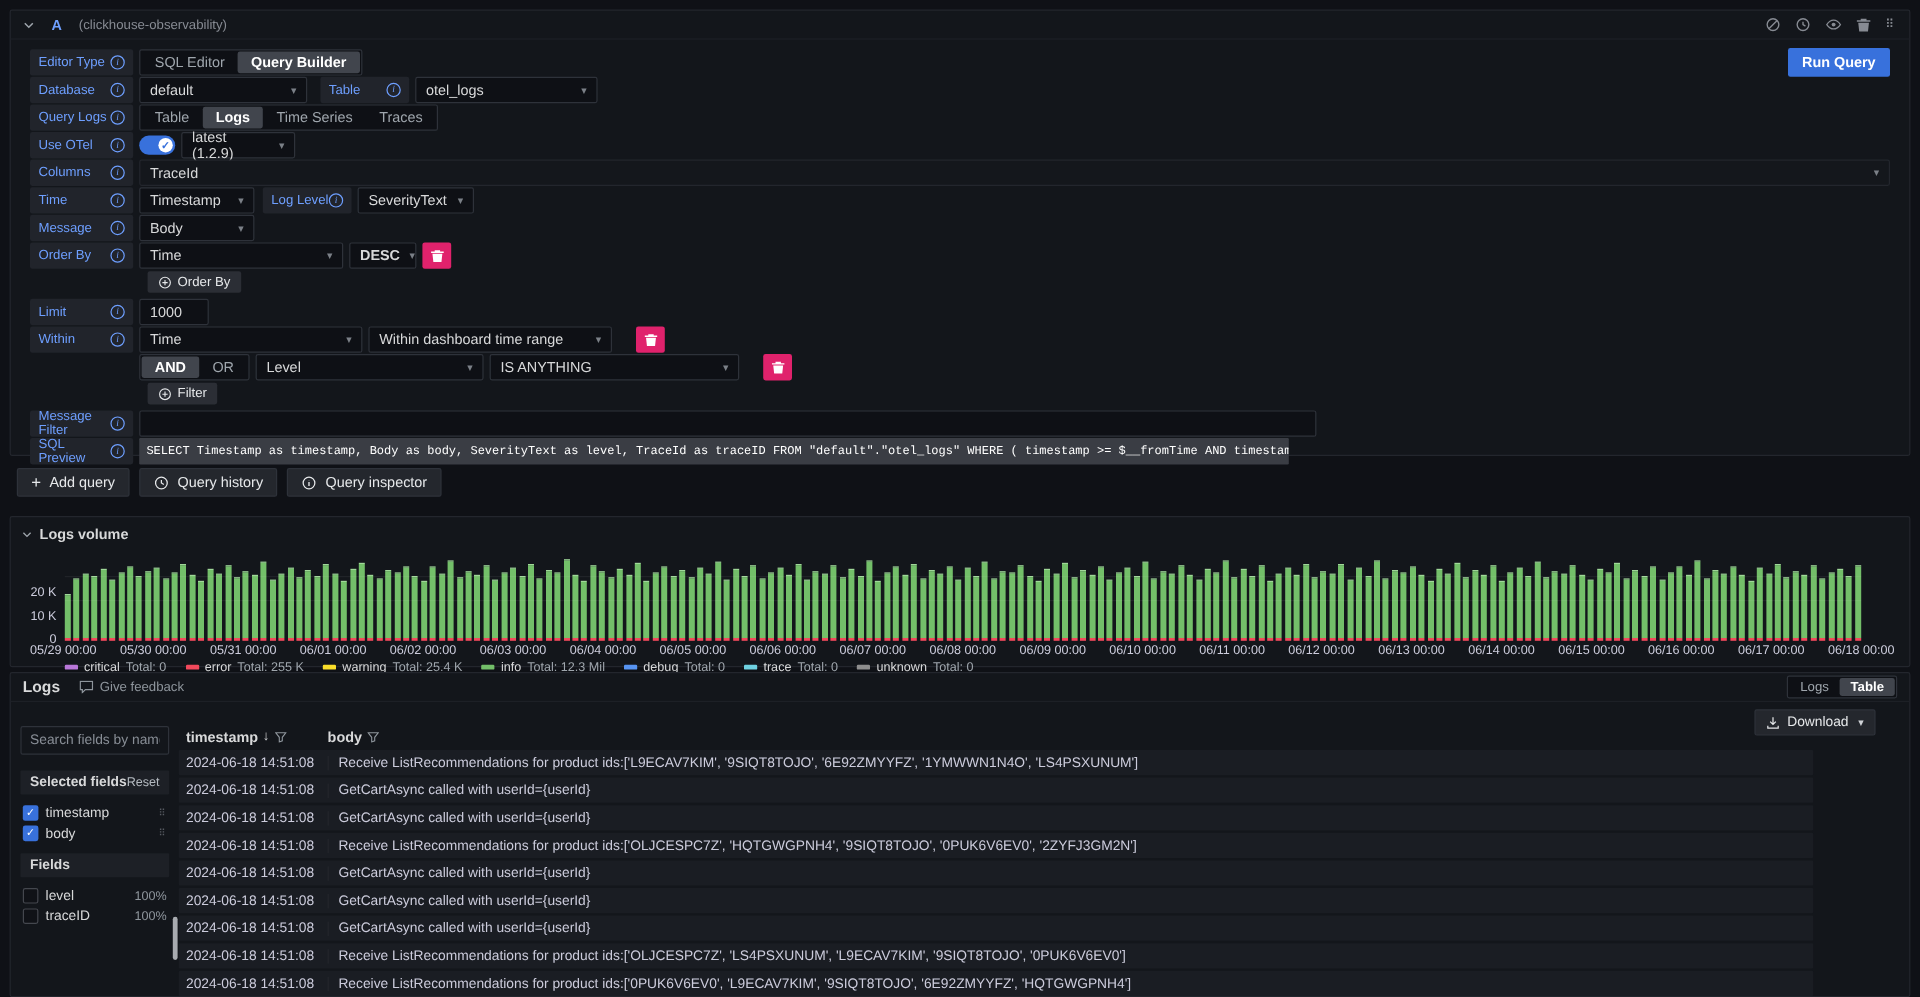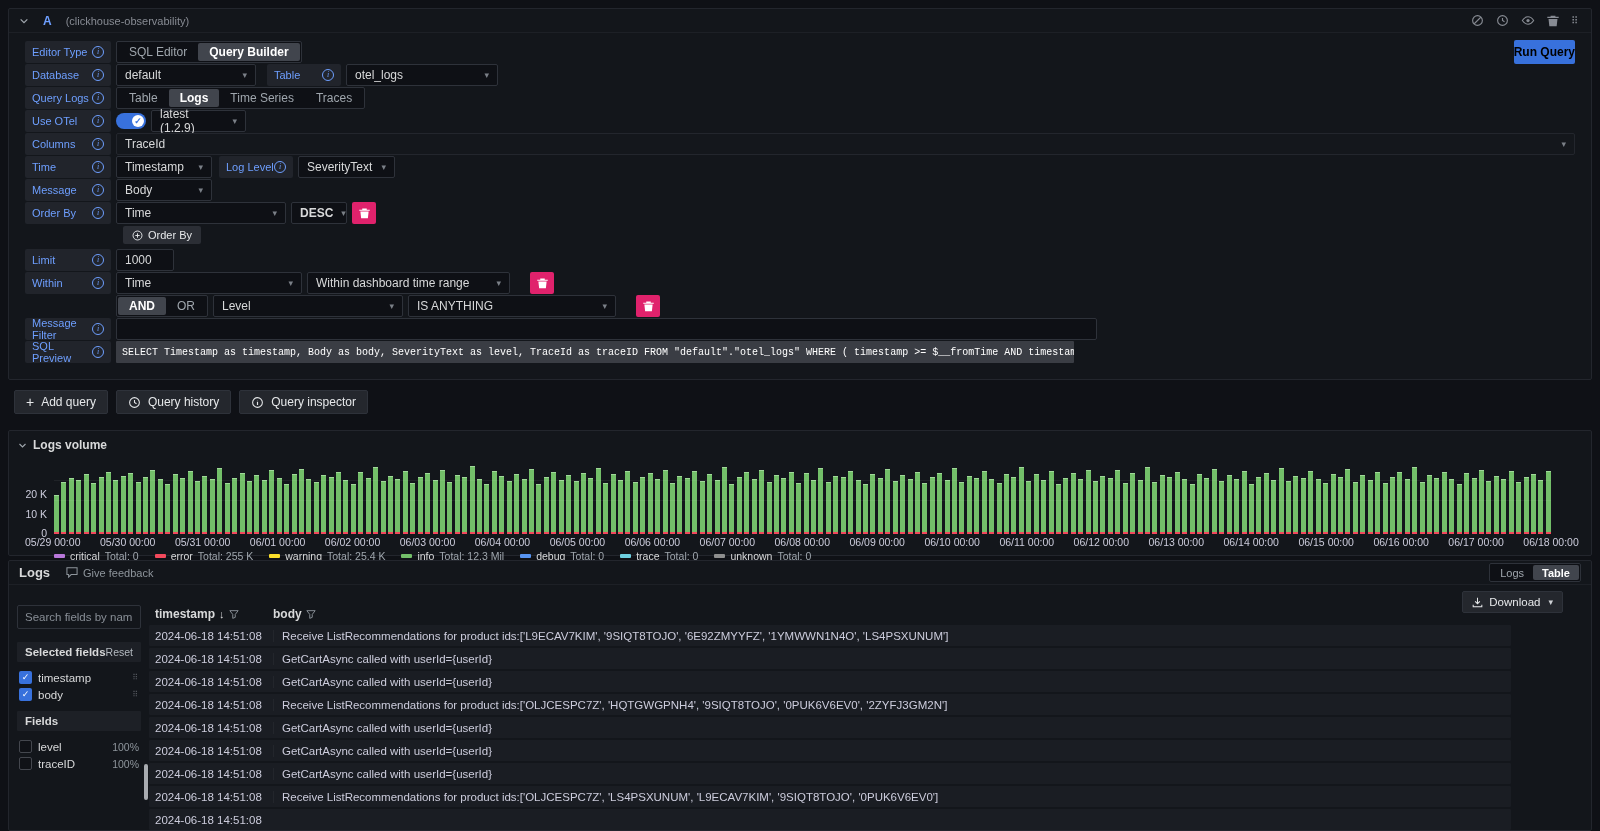--- a/index.html
+++ b/index.html
@@ -27,21 +27,21 @@
   .select { justify-content:space-between; }
   .chev { color:#7b8087; font-size:9px; margin-left:8px; flex:none; }
   .radio-group { display:flex; align-items:center; background:#0e1015; border:1px solid #2e323a; border-radius:2px; padding:1px; }
   .radio-group .opt { padding:0 11px; height:100%; display:flex; align-items:center; font-size:12px; color:#9fa6ad; border-radius:2px; }
   .radio-group .opt.active { background:#41454d; color:#ffffff; font-weight:700; }
   .trash-btn { width:24px; flex:none; background:#e0226c; border-radius:2px; display:flex; align-items:center; justify-content:center; }
   .add-btn { display:inline-flex; align-items:center; gap:5px; background:#2b2e35; border-radius:2px; padding:0 9px; font-size:11px; font-weight:500; color:#e6e8ea; height:18px; }
   .toggle { width:30px; height:16px; flex:none; background:#3871dc; border-radius:9px; position:relative; align-self:center; }
   .toggle .knob { position:absolute; right:2px; top:2px; width:12px; height:12px; background:#fff; border-radius:50%; color:#3871dc; font-size:9px; line-height:12px; text-align:center; font-weight:700; }
   .sql { background:#3a3d44; color:#ffffff; font-family:"Liberation Mono","DejaVu Sans Mono",monospace; font-size:10px; display:flex; align-items:center; padding:0 6px; white-space:nowrap; overflow:hidden; border-radius:1px; }
-  .run-btn { position:absolute; top:31px; right:16px; height:24px; background:#3871dc; color:#000000; font-size:12px; font-weight:700; border:none; border-radius:2px; padding:0 0; display:flex; align-items:center; }
+  .run-btn { position:absolute; top:31px; right:16px; height:24px; background:#3871dc; color:#ffffff; font-size:12px; font-weight:700; border:none; border-radius:2px; padding:0 12px; display:flex; align-items:center; }
 
   .footer-row { position:absolute; top:390px; left:14px; display:flex; gap:8px; }
   .footer-btn { height:24px; background:#24272d; border:1px solid #2e323a; border-radius:2px; color:#e6e8ea; font-size:12px; font-weight:500; display:flex; align-items:center; gap:7px; padding:0 11px; }
 
   
   .lv-title { position:absolute; top:7px; left:9px; display:flex; gap:6px; align-items:center; font-size:12px; font-weight:600; color:#d8d9da; }
   .ylab { position:absolute; left:0; width:38px; text-align:right; font-size:10.5px; color:#ccccdc; }
   #chart { position:absolute; left:45px; right:40px; top:33px; height:70px; display:flex; align-items:flex-end; justify-content:space-between; }
   #chart .gline { position:absolute; left:0; right:0; height:1px; background:rgba(255,255,255,0.06); }
   #chart .bar { width:5px; flex:none; background:linear-gradient(to top,#f2495c 0,#f2495c 2px,#73bf69 2px); border-top:1px solid #9fd898; border-radius:0; }
@@ -291,20 +291,29 @@
           <span>IS ANYTHING</span>
           <span class="chev">▾</span>
         </div>
       <div class="trash-btn" style="margin-left:15px">
           <svg width="11" height="12" viewBox="0 0 14 16">
             <path d="M4 2h6v1.5h4V5H0V3.5h4z M1.5 6h11l-1 9h-9z" fill="#fff"></path>
           </svg>
         </div>
     </div>
 
+    <div class="form-row short" style="padding-left:98px">
+      <div class="add-btn">
+          <svg width="11" height="11" viewBox="0 0 14 14">
+            <circle cx="7" cy="7" r="5.7" stroke="#e6e8ea" fill="none" stroke-width="1.2"></circle>
+            <path d="M7 4.2v5.6M4.2 7h5.6" stroke="#e6e8ea" stroke-width="1.2"></path>
+          </svg>
+          <span>Filter</span>
+        </div>
+    </div>
 
     <div class="form-row">
       <div class="flabel">
           <span>Message Filter</span>
           <span class="info-i">i</span>
         </div>
       <div class="textbox" style="width:981px">
           <span></span>
         </div>
     </div>
@@ -724,16 +733,17 @@
         <div class="lt-row">
           <div class="c-ts">2024-06-18 14:51:08</div>
           <div class="c-body">GetCartAsync called with userId={userId}</div>
         </div>
         <div class="lt-row">
           <div class="c-ts">2024-06-18 14:51:08</div>
           <div class="c-body">Receive ListRecommendations for product ids:['OLJCESPC7Z', 'LS4PSXUNUM', 'L9ECAV7KIM', '9SIQT8TOJO', '0PUK6V6EV0']</div>
         </div>
         <div class="lt-row">
           <div class="c-ts">2024-06-18 14:51:08</div>
+          <div class="c-body">Receive ListRecommendations for product ids:['0PUK6V6EV0', 'L9ECAV7KIM', '9SIQT8TOJO', '6E92ZMYYFZ', 'HQTGWGPNH4']</div>
         </div>
       </div>
   </div>
 </div>
 
 </body></html>

